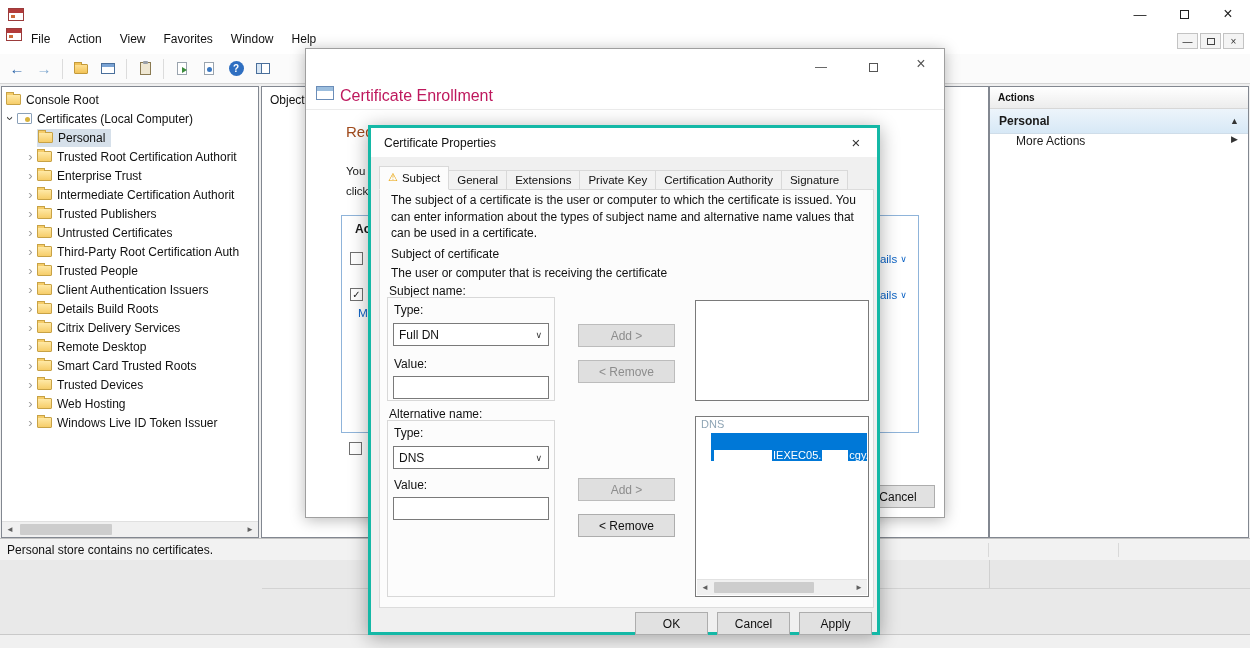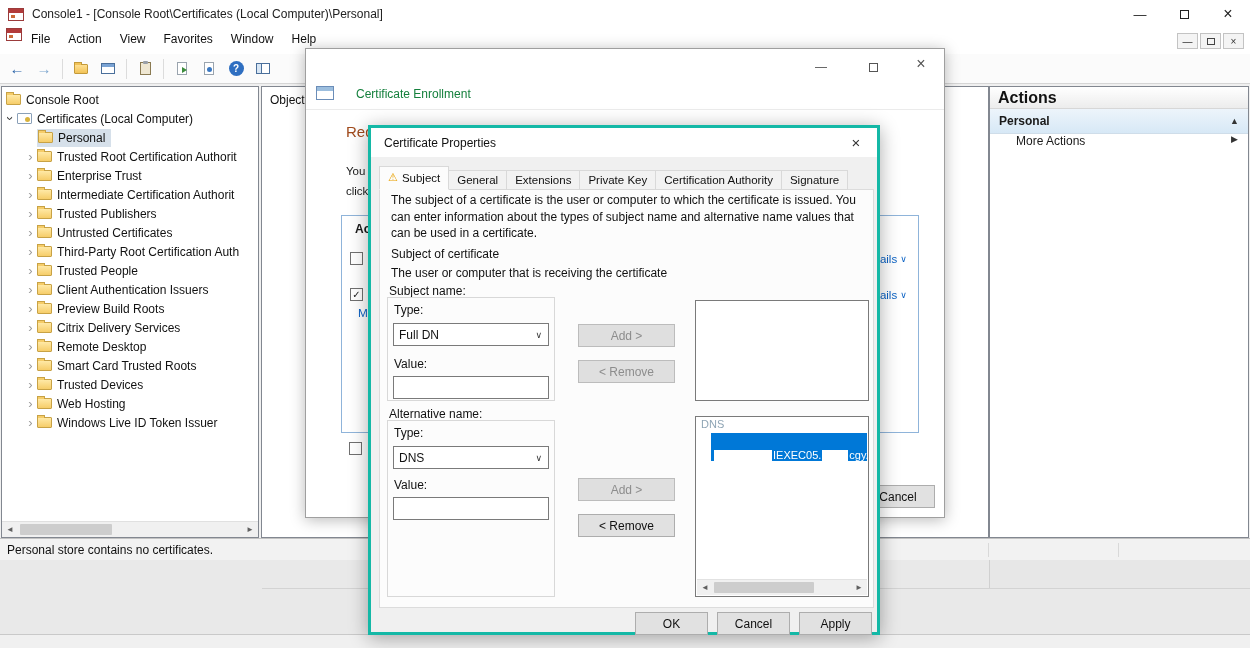--- a/index.html
+++ b/index.html
@@ -51,21 +51,21 @@
   .ticon.cert::after{content:"";position:absolute;right:1px;bottom:1px;width:5px;height:5px;border-radius:50%;background:#d8b23c}
   .hl{display:flex;align-items:center;background:#d6e0ea;padding:2px 6px 2px 1px}
   .tree-hscroll{position:absolute;left:2px;top:521px;width:256px;height:16px;background:#f0f0f0;border-top:1px solid #e0e0e0}
   .sc-arrow{position:absolute;top:0;width:16px;height:15px;display:flex;align-items:center;justify-content:center;font-size:8px;color:#5f5f5f}
   .sc-thumb{position:absolute;top:2px;height:11px;background:#cdcdcd;border-radius:1px}
 
   
   .center{position:absolute;left:261px;top:86px;width:728px;height:452px;background:#fff;border:1px solid #828790}
   .center-header{font-size:12px;color:#111;padding:6px 8px}
   .actions{position:absolute;left:989px;top:86px;width:260px;height:452px;background:#fff;border:1px solid #828790}
-  .actions-h{height:22px;background:linear-gradient(#ffffff,#ececec);border-bottom:1px solid #d7d7d7;font-weight:bold;font-size:16px;display:flex;align-items:center;padding:0 8px;color:#111}
+  .actions-h{height:22px;background:linear-gradient(#ffffff,#ececec);border-bottom:1px solid #d7d7d7;font-weight:bold;font-size:10px;display:flex;align-items:center;padding:0 8px;color:#111}
   .personal-row{height:25px;background:linear-gradient(#edf4fb,#d7e8f6);border-bottom:1px solid #cfdde9;display:flex;align-items:center;padding:0 9px;font-size:12px;font-weight:bold;color:#1a1a1a}
   .more-row{height:24px;display:flex;align-items:flex-start;padding:0 10px 0 26px;font-size:12px;color:#1a1a1a}
   .mini-arr{margin-left:auto;font-size:9px;color:#333}
   .statusbar{position:absolute;left:0;top:538px;width:1250px;height:22px;background:#f2f2f2;border-top:1px solid #c2c2c2;display:flex;align-items:center;font-size:12px;color:#111;padding-left:7px}
   .sb-sep{position:absolute;top:4px;width:1px;height:14px;background:#d9d9d9}
 
   
   .enroll{position:absolute;left:305px;top:48px;width:640px;height:470px;background:#fff;border:1px solid #9f9f9f;box-shadow:0 2px 14px rgba(0,0,0,.28)}
   .enr-ico{width:18px;height:14px;border:1px solid #6b8db8;background:#fff;position:relative;display:inline-block}
   .enr-ico::before{content:"";position:absolute;top:0;left:0;right:0;height:4px;background:#9cbede}
@@ -98,21 +98,20 @@
 </style>
 </head>
 <body>
 
 <div class="screen">
 
   <div class="main-window">
 
     <div class="titlebar">
       <span class="app-ico"></span>
-      <span class="title-text">Console1 - [Console Root\Certificates (Local Computer)\Personal]</span>
       <span class="caption-btns">
         <span class="cap">—</span>
         <span class="cap">
             <span class="maxbox"></span>
           </span>
         <span class="cap" style="font-size:16px">×</span>
       </span>
     </div>
 
     <div class="menubar">
@@ -214,21 +213,21 @@
           <span>Trusted People</span>
         </div>
       <div class="trow" style="padding-left:22px">
           <span class="chev">›</span>
           <span class="ticon"></span>
           <span>Client Authentication Issuers</span>
         </div>
       <div class="trow" style="padding-left:22px">
           <span class="chev">›</span>
           <span class="ticon"></span>
-          <span>Preview Build Roots</span>
+          <span>Details Build Roots</span>
         </div>
       <div class="trow" style="padding-left:22px">
           <span class="chev">›</span>
           <span class="ticon"></span>
           <span>Citrix Delivery Services</span>
         </div>
       <div class="trow" style="padding-left:22px">
           <span class="chev">›</span>
           <span class="ticon"></span>
           <span>Remote Desktop</span>
@@ -289,21 +288,21 @@
   <div class="abs" style="left:0;top:635px;width:1250px;height:13px;background:#f0f0f0"></div>
 
   <div class="enroll">
     <span class="wbtn" style="left:500px;top:8px;font-size:12px">—</span>
     <span class="wbtn" style="left:552px;top:8px">
         <span class="maxbox" style="border-color:#555"></span>
       </span>
     <span class="wbtn" style="left:600px;top:5px;font-size:16px">×</span>
 
     <span class="abs enr-ico" style="left:10px;top:37px"></span>
-    <span class="abs" style="left:50px;top:38px;font-size:12px;color:#15803d">Certificate Enrollment</span>
+    <span class="abs" style="left:34px;top:38px;font-size:16px;color:#be185d">Certificate Enrollment</span>
     <div class="abs" style="left:0;top:60px;width:638px;height:1px;background:#ebebeb"></div>
 
     <div class="abs" style="left:40px;top:74px;font-size:15px;color:#a04a1c">Request Certificates</div>
     <div class="abs" style="left:40px;top:116px;font-size:11.5px;color:#1a1a1a;white-space:nowrap">You can request the following types of certificates. Select the certificates you want to request, and then</div>
     <div class="abs" style="left:40px;top:136px;font-size:11.5px;color:#1a1a1a">click Enroll.</div>
 
     <div class="abs" style="left:35px;top:166px;width:578px;height:218px;border:1px solid #8fb4da"></div>
     <div class="abs" style="left:49px;top:173px;font-size:12px;font-weight:bold;color:#1a1a1a;white-space:nowrap">Active Directory Enrollment Policy</div>
 
     <span class="ecb" style="left:44px;top:203px"></span>

